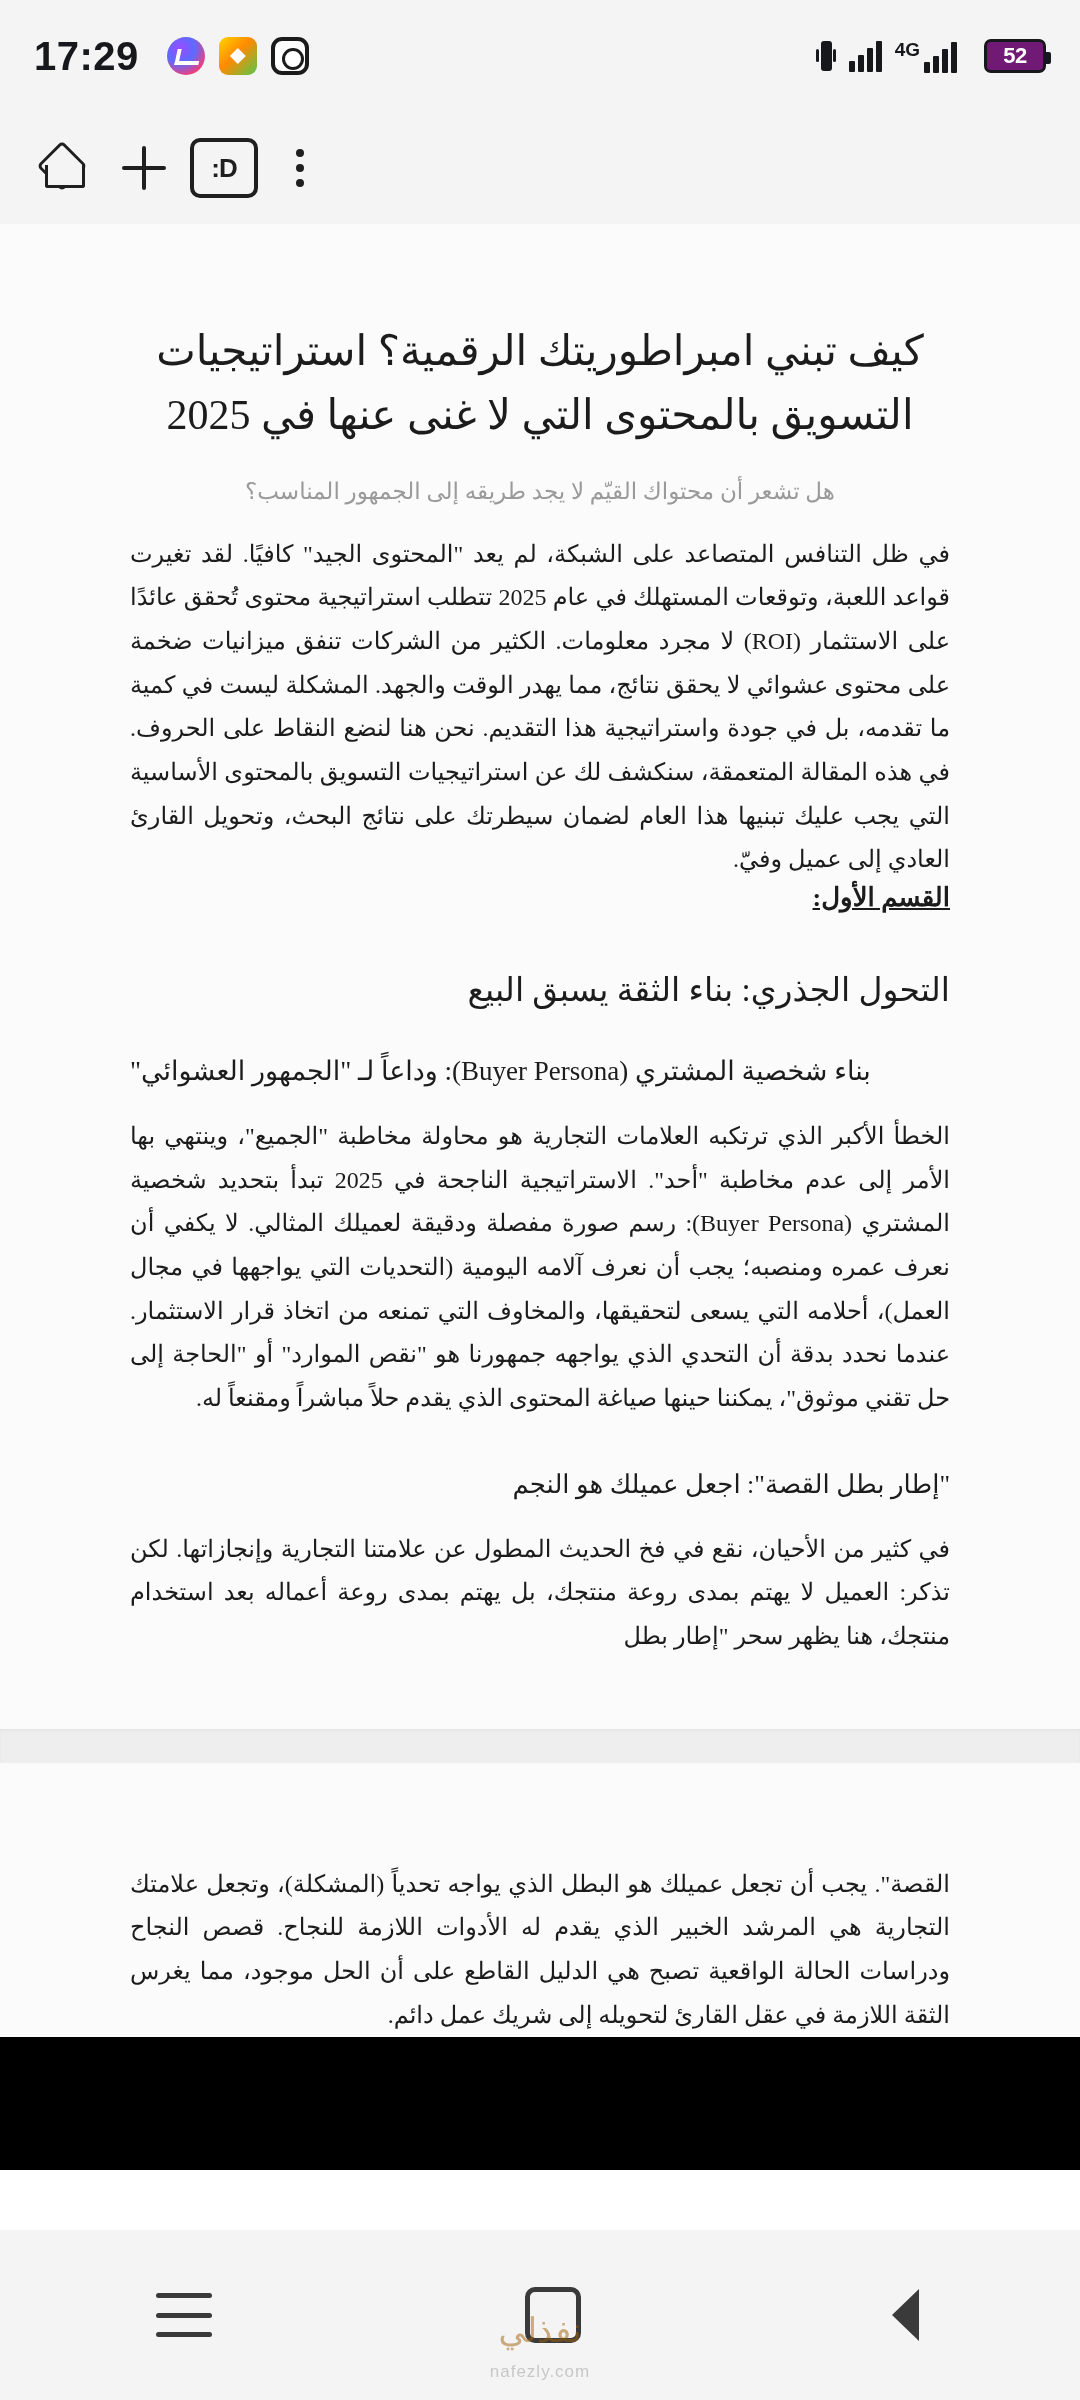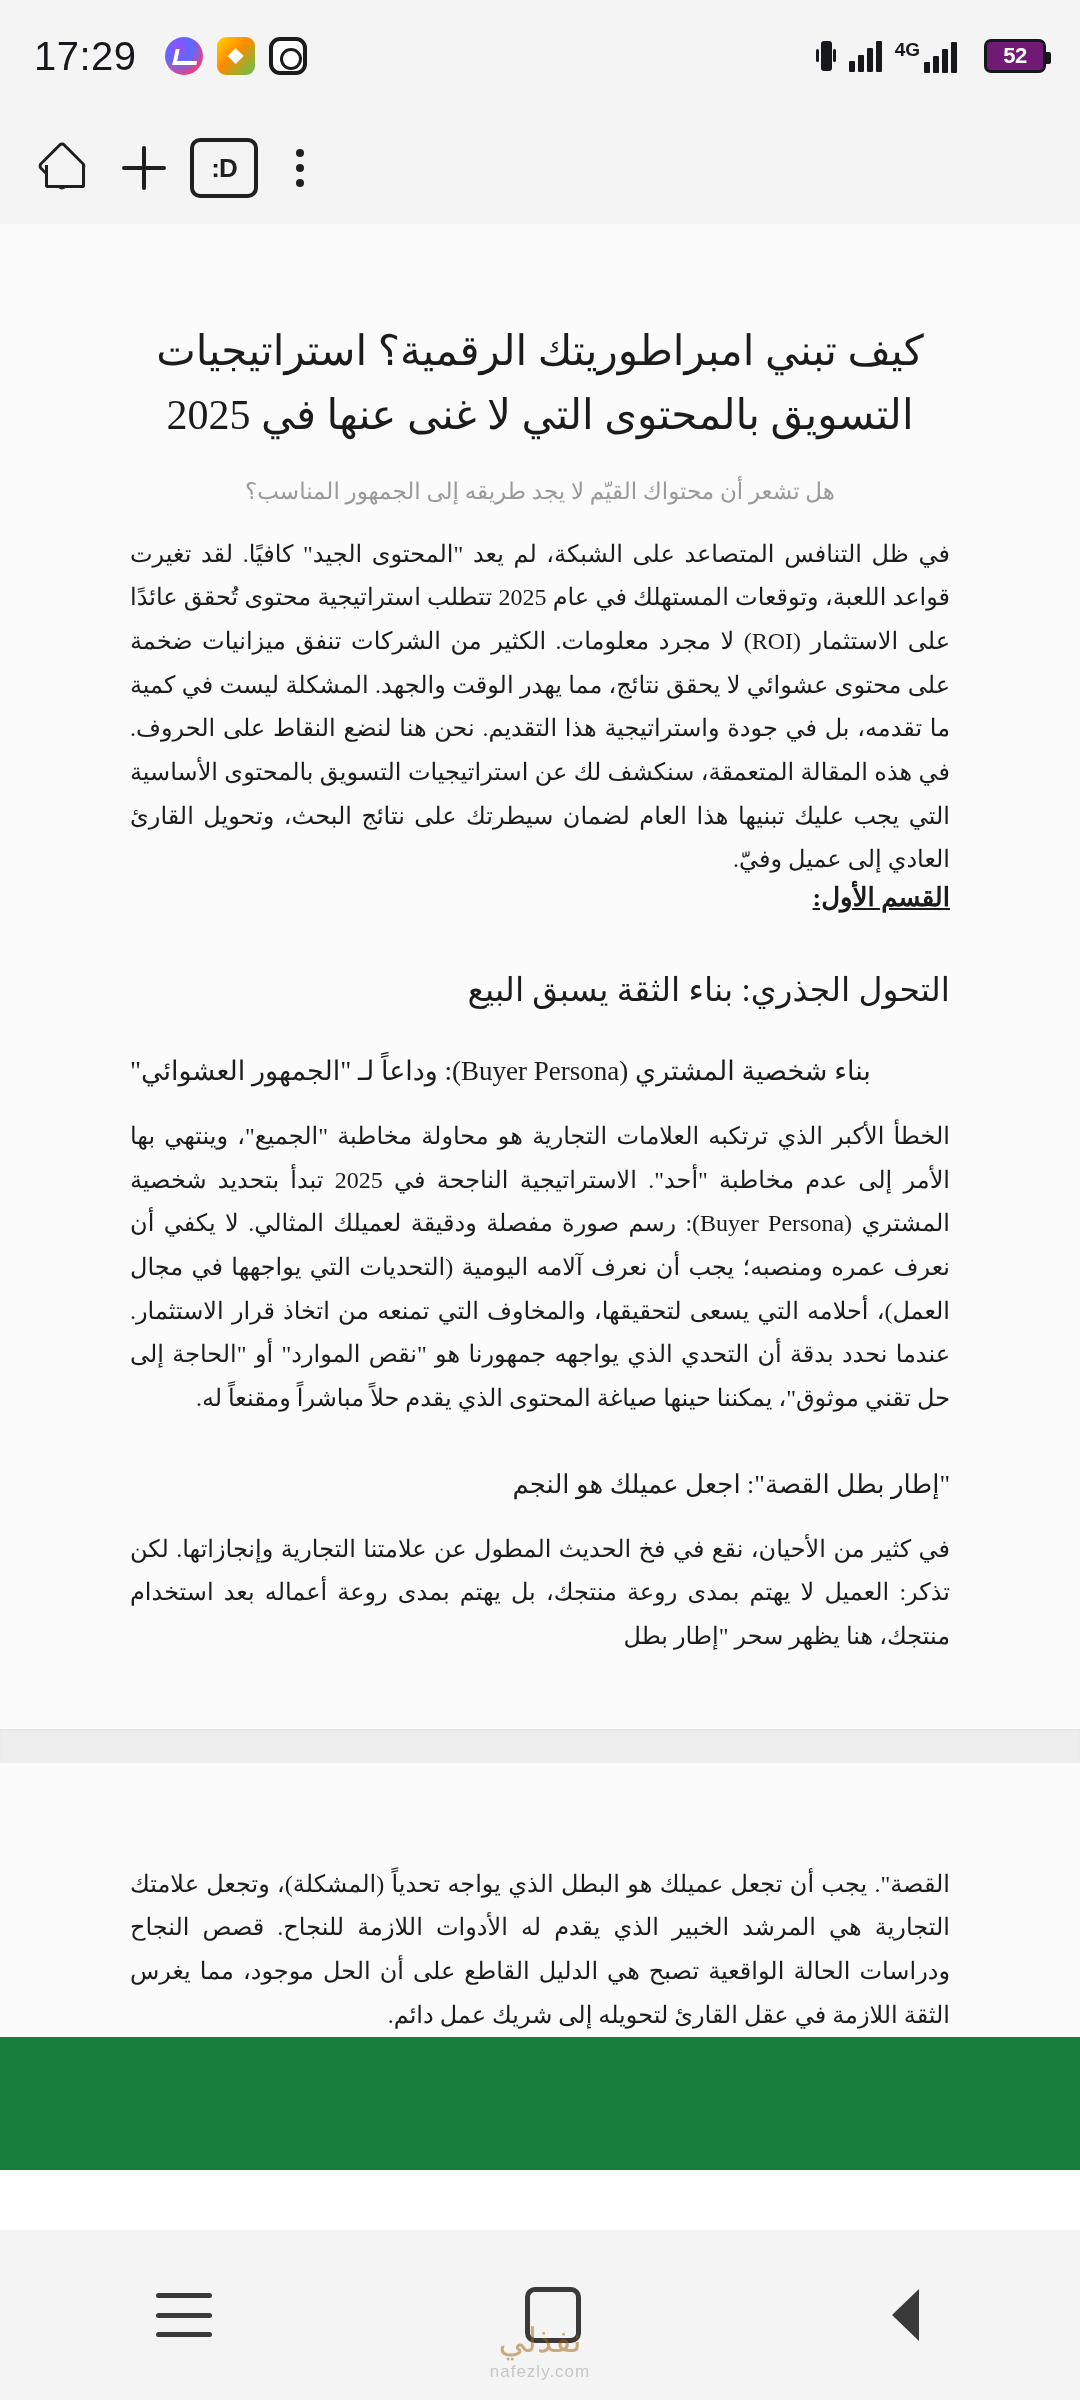--- a/index.html
+++ b/index.html
@@ -18,21 +18,21 @@
     background: #f4f4f4;
     display: flex;
     align-items: center;
     padding: 0 34px;
     direction: ltr;
   }
   .status-time {
     font-size: 40px;
     color: #16181c;
     letter-spacing: 0.5px;
-    font-weight: 400;
+    font-weight: 700;
   }
   .status-icons-left {
     display: flex;
     align-items: center;
     gap: 14px;
     margin-left: 28px;
   }
   .app-icon { width: 38px; height: 38px; border-radius: 10px; display: block; }
   .ic-messenger {
     background: radial-gradient(circle at 35% 30%, #9b4bff 0%, #5c6bff 40%, #ff3a6e 80%, #ff6a3d 100%);
@@ -248,21 +248,21 @@
     display: block;
   }
 
   
   .page {
     position: absolute;
     top: 224px;
     left: 0;
     width: 1080px;
     height: 1946px;
-    background: #15803d;
+    background: #000000;
     overflow: hidden;
   }
   .page-inner {
     padding: 0 0;
   }
   .seg {
     background: #fbfbfb;
     padding: 0 130px;
   }
   .seg-gap {
@@ -378,21 +378,21 @@
     font-family: "Liberation Serif", serif;
     font-size: 34px;
     color: #a16207;
     letter-spacing: 1px;
   }
   .watermark .wm-lat {
     font-family: "Liberation Sans", sans-serif;
     font-size: 17px;
     color: #9b9b9b;
     letter-spacing: 1px;
-    margin-top: 2px;
+    margin-top: 12px;
     text-align: center;
   }
 </style>
 </head>
 <body>
 
 <div class="status-bar">
   <div class="status-time">17:29</div>
   <div class="status-icons-left">
     <span class="app-icon ic-messenger"></span>

